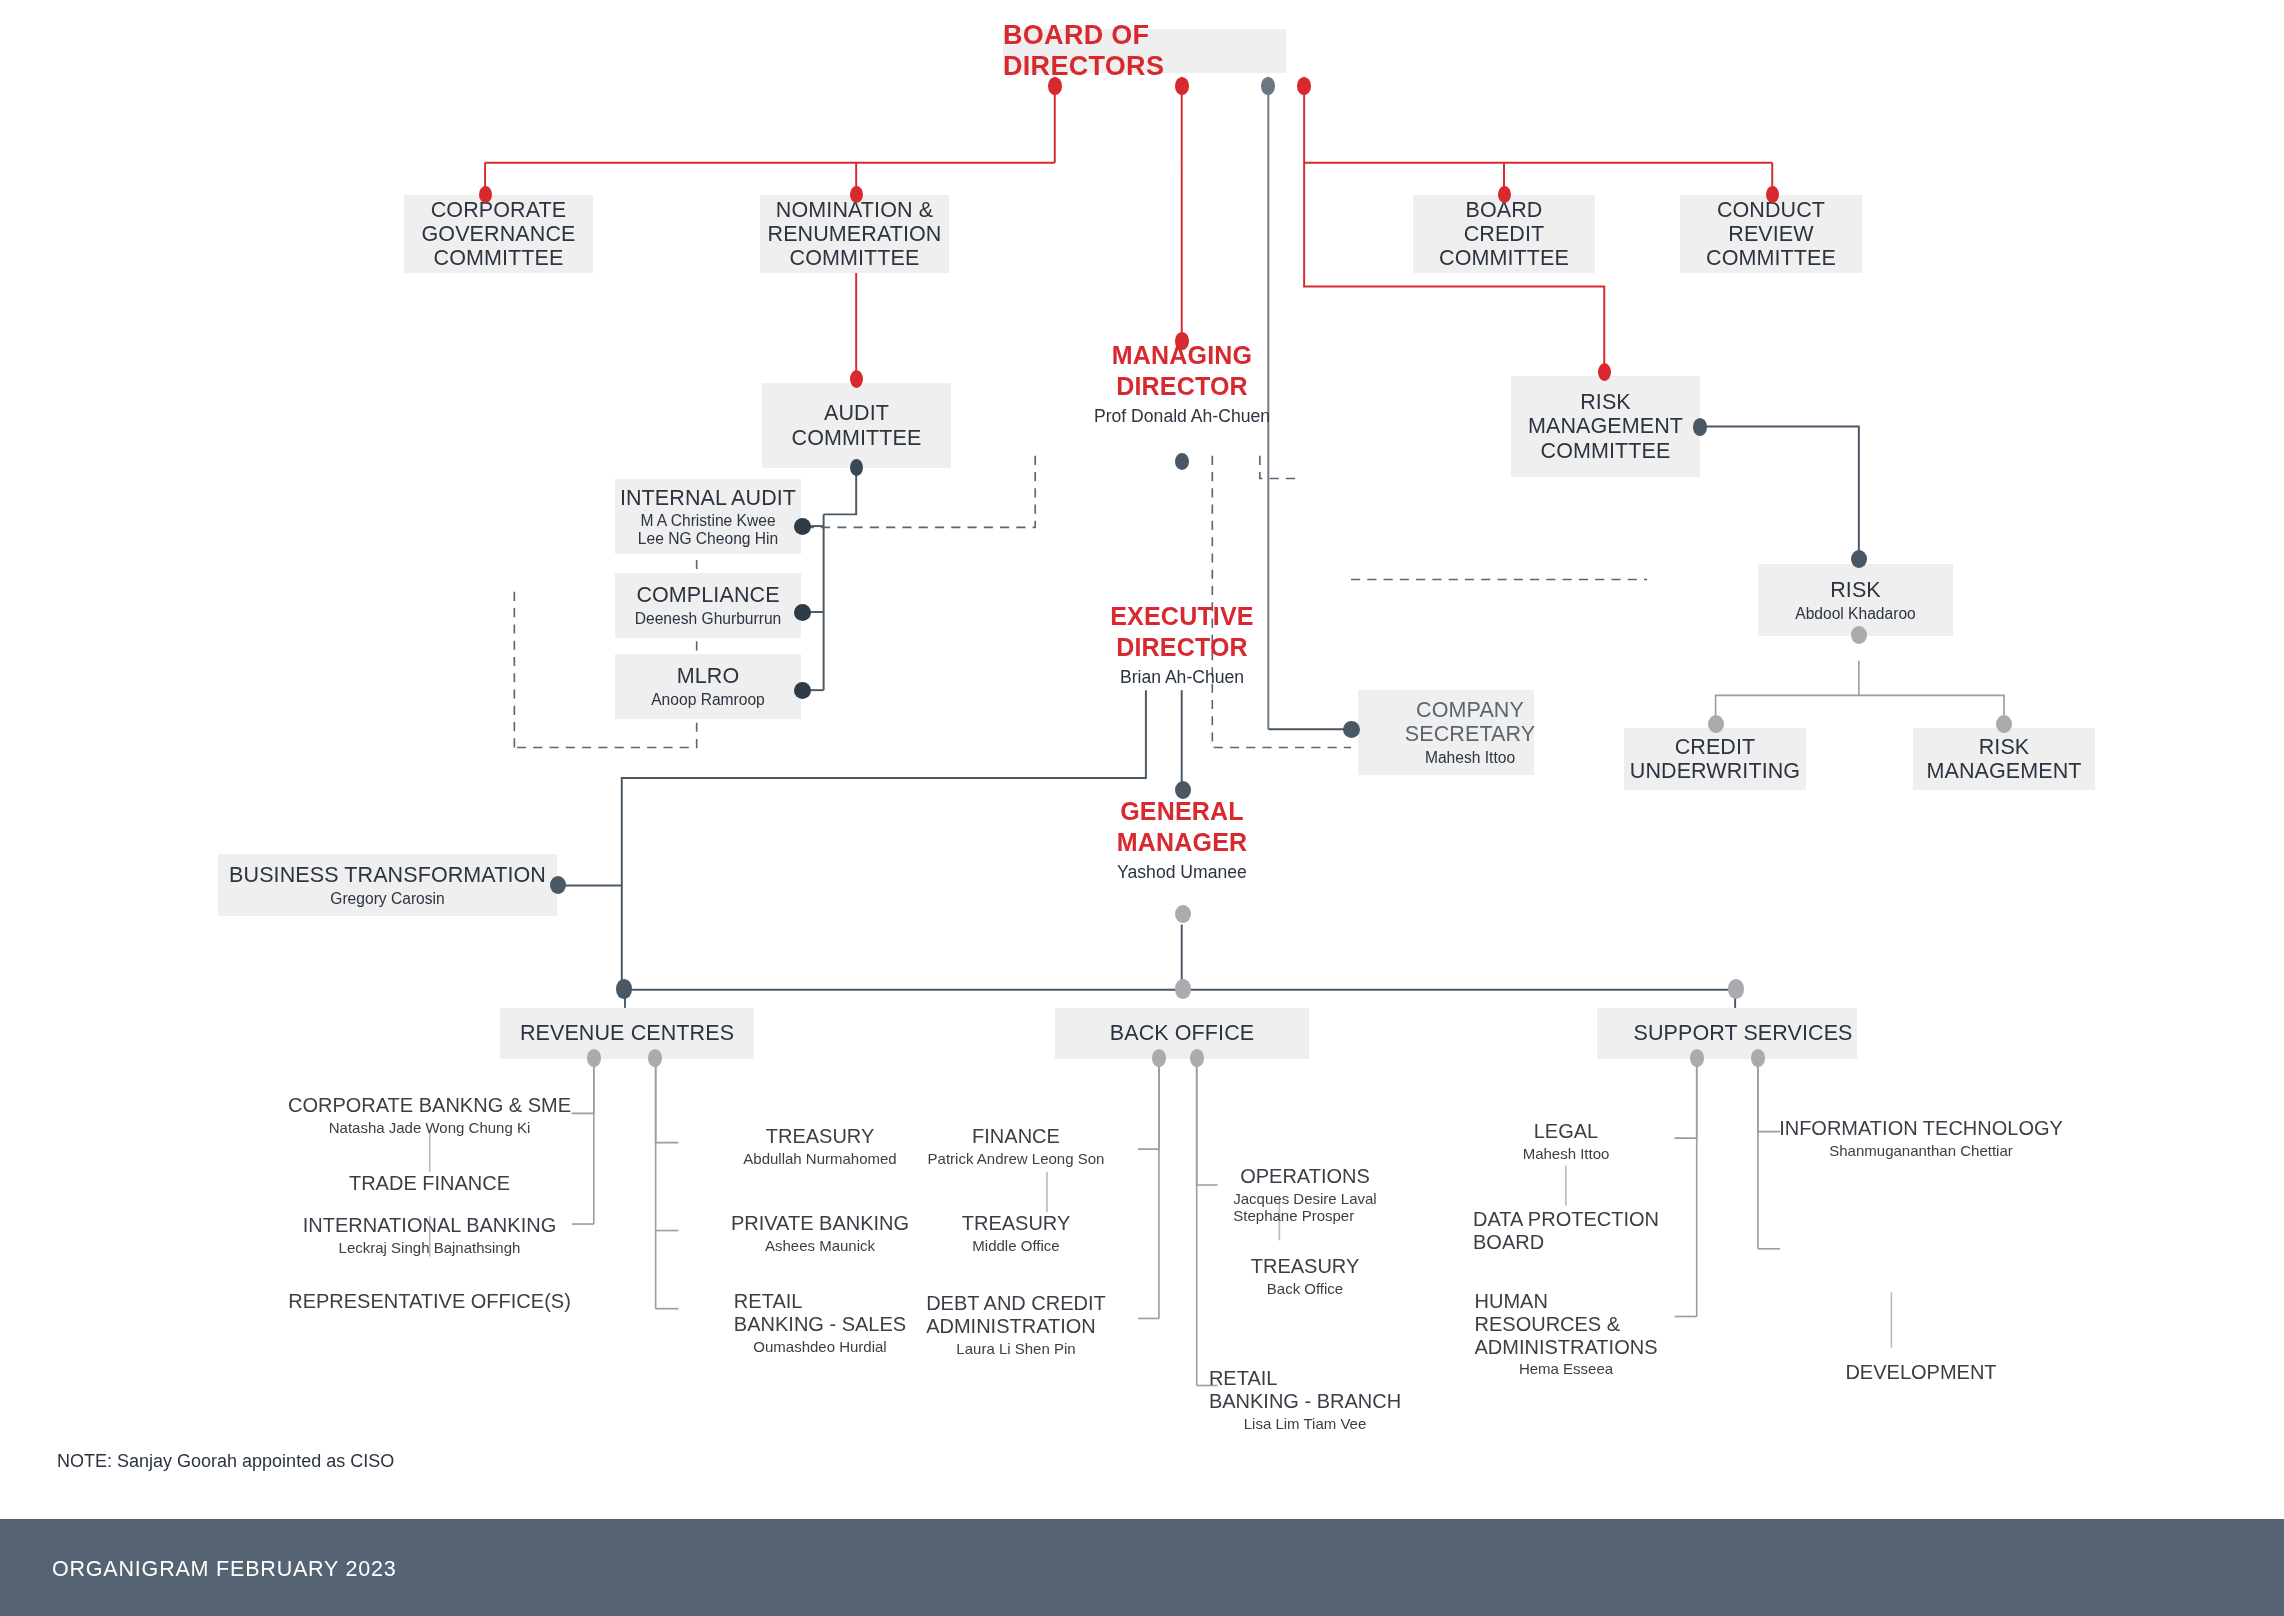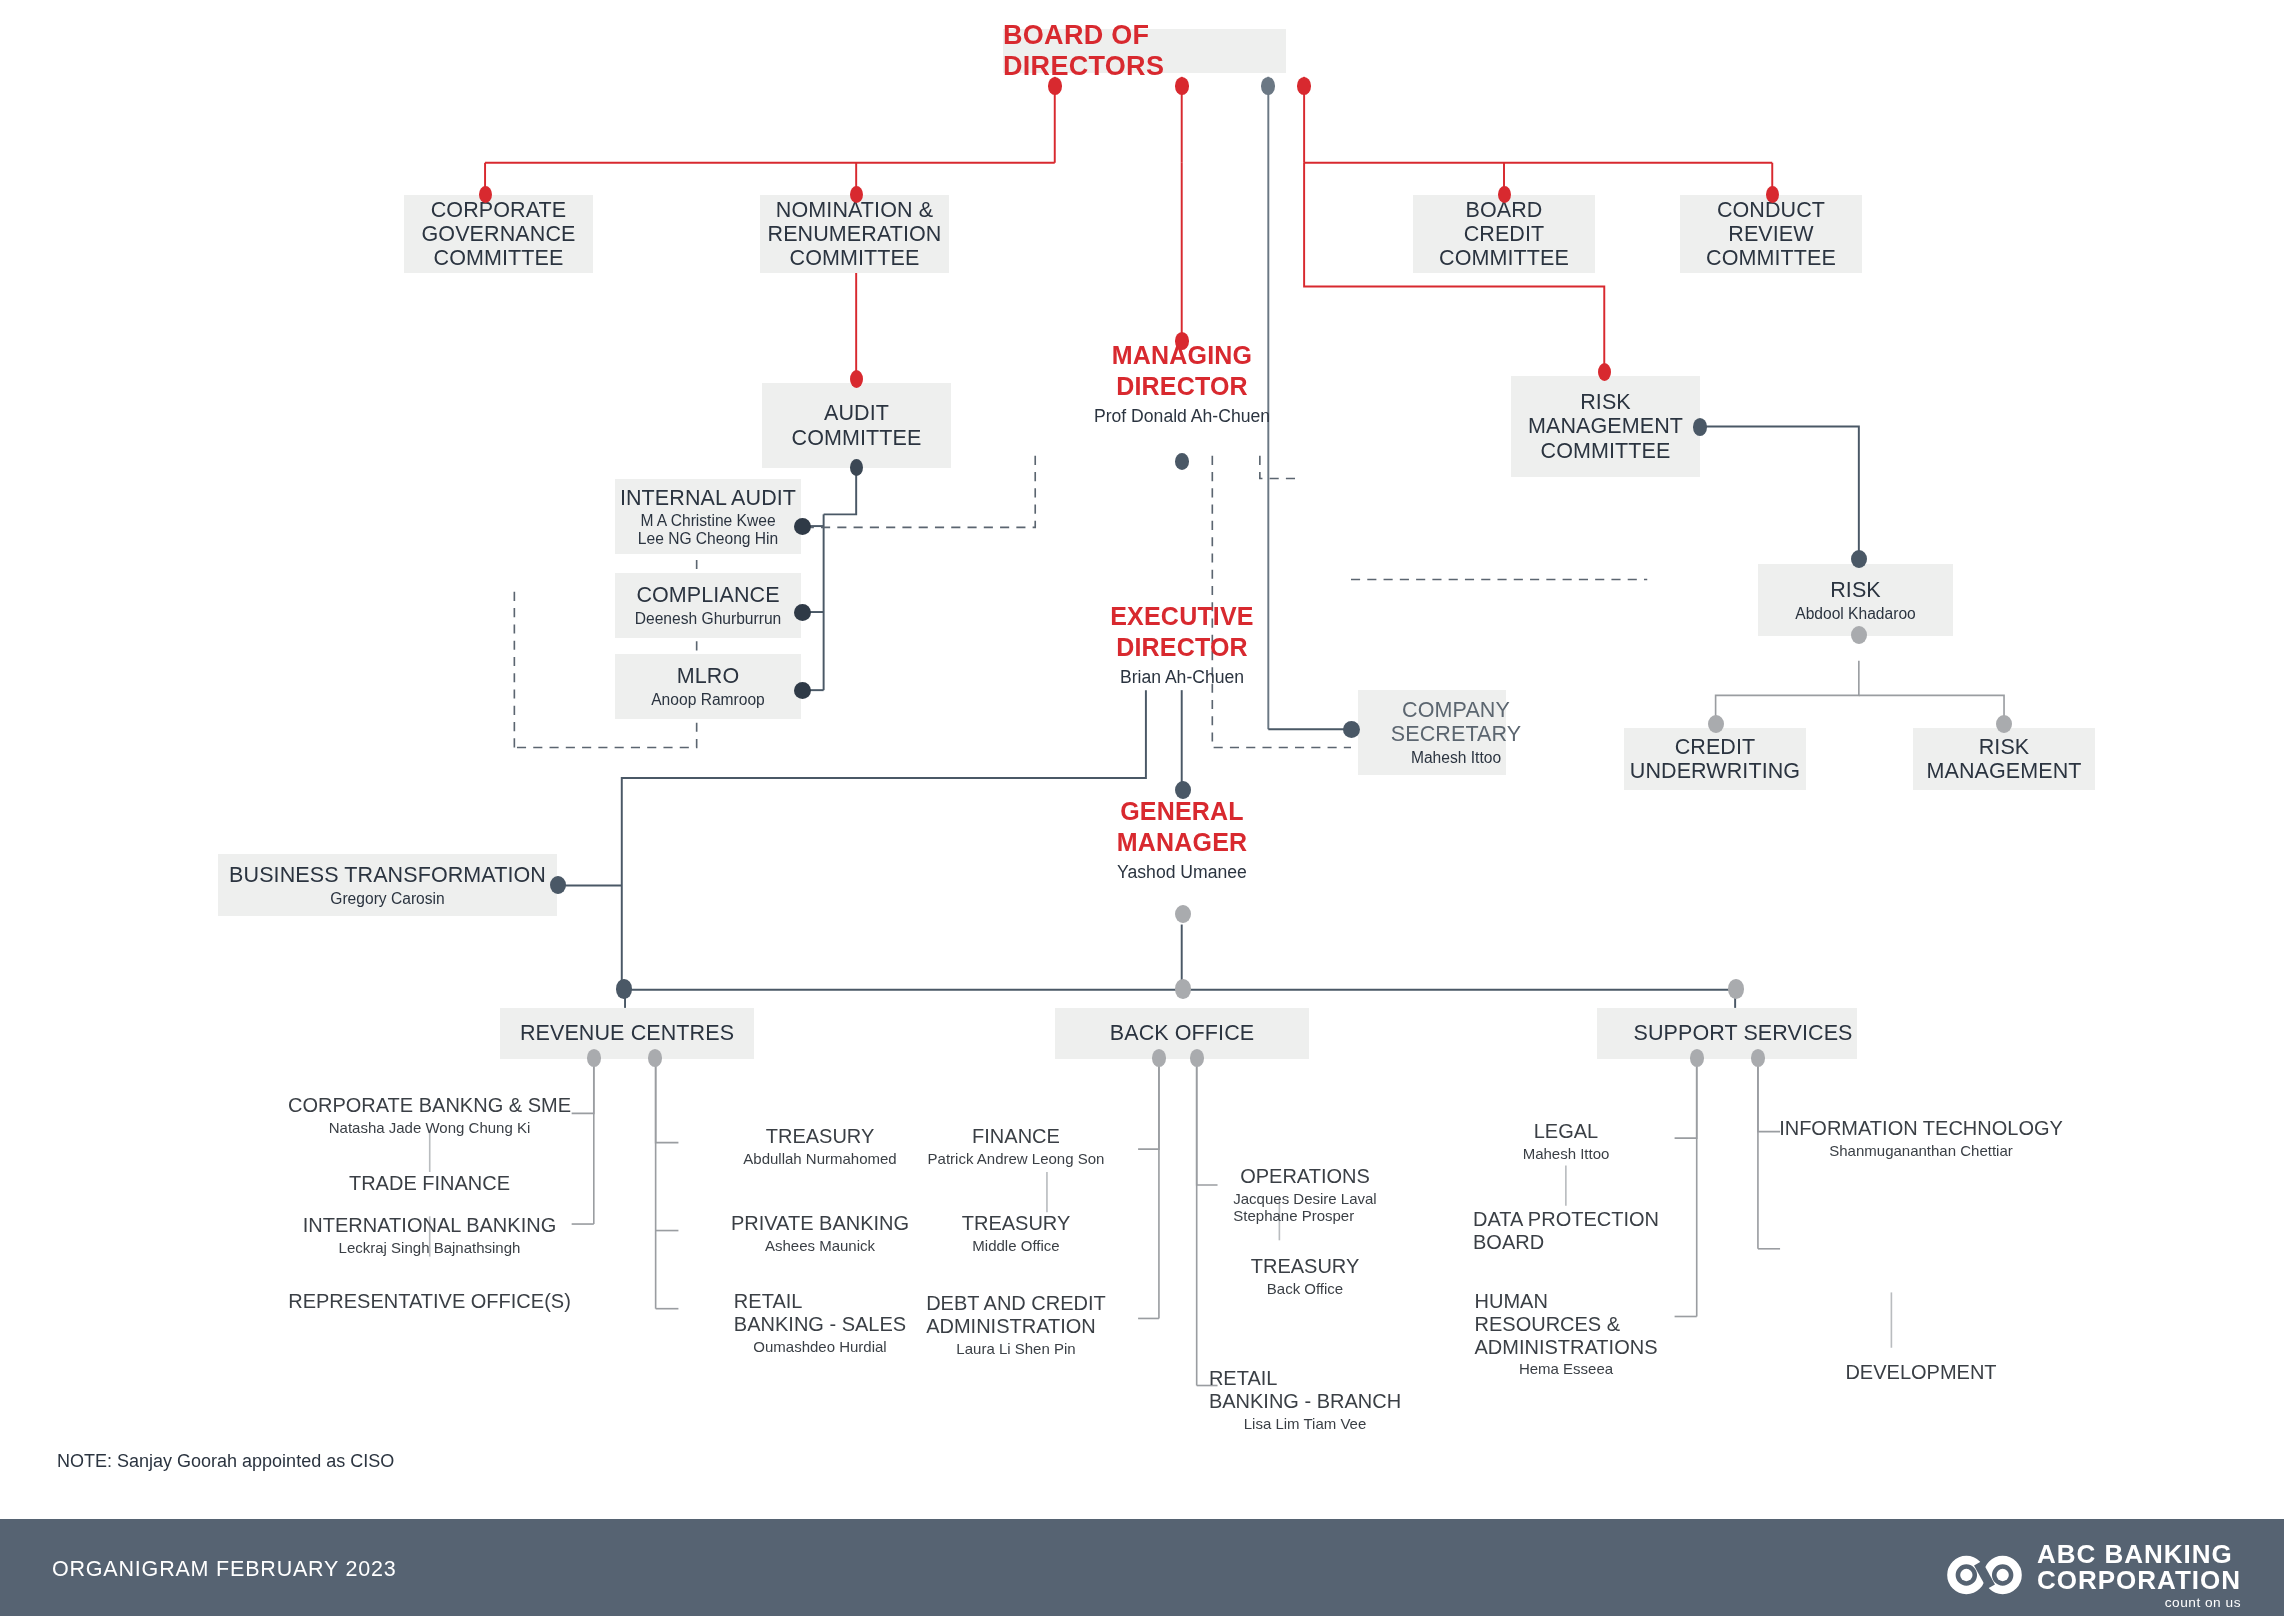--- a/index.html
+++ b/index.html
@@ -243,21 +243,21 @@
     <span class="sub" style="white-space:pre-line;">Anoop Ramroop</span>
   </div>
   <div style="position:absolute;left:794px;top:682px;width:17px;height:17px;background:#2f3a47;border-radius:50%;"></div>
 
   <div class="redhead" style="left:1055px;top:606px;width:254px;height:78px;">
     <span class="ttl" style="white-space:pre-line;">EXECUTIVE
 DIRECTOR</span>
     <span class="sub">Brian Ah-Chuen</span>
   </div>
 
-  <div class="box" style="left:1358px;top:690px;width:148px;height:85px;padding-left:48px;">
+  <div class="box" style="left:1358px;top:690px;width:176px;height:85px;padding-left:48px;">
     <span class="ttl" style="white-space:pre-line;color:#5c6670;">COMPANY
 SECRETARY</span>
     <span class="sub">Mahesh Ittoo</span>
   </div>
   <div style="position:absolute;left:1343px;top:721px;width:17px;height:17px;background:#4a5866;border-radius:50%;"></div>
 
   <div class="box" style="left:1758px;top:564px;width:195px;height:72px;">
     <span class="ttl">RISK</span>
     <span class="sub">Abdool Khadaroo</span>
   </div>
@@ -393,32 +393,16 @@
   </div>
   <div class="plain" style="left:1745px;top:1361px;width:352px;">
     <span class="ttl" style="white-space:pre-line;">DEVELOPMENT</span>
     <span class="sub" style="white-space:pre-line;"></span>
   </div>
 
   <div class="note">NOTE: Sanjay Goorah appointed as CISO</div>
 
   <div id="footer">
     <span class="ftitle">ORGANIGRAM FEBRUARY 2023</span>
-    <div id="logo">
-      <svg class="lmark" viewBox="0 0 118 74">
-        <g fill="none" stroke="#ffffff" stroke-width="13">
-          <circle cx="31" cy="37" r="23"></circle>
-          <circle cx="87" cy="37" r="23"></circle>
-        </g>
-        <circle cx="31" cy="37" r="9.5" fill="#ffffff"></circle>
-        <circle cx="87" cy="37" r="9.5" fill="#ffffff"></circle>
-        <path d="M49 19 Q59 37 69 55" stroke="#566372" stroke-width="14" fill="none"></path>
-      </svg>
-      <div class="ltext">
-        <span class="l1">ABC BANKING</span>
-        <span class="l2">CORPORATION</span>
-        <span class="l3">count on us</span>
-      </div>
-    </div>
   </div>
 
 </div>
 
 
 </body></html>

